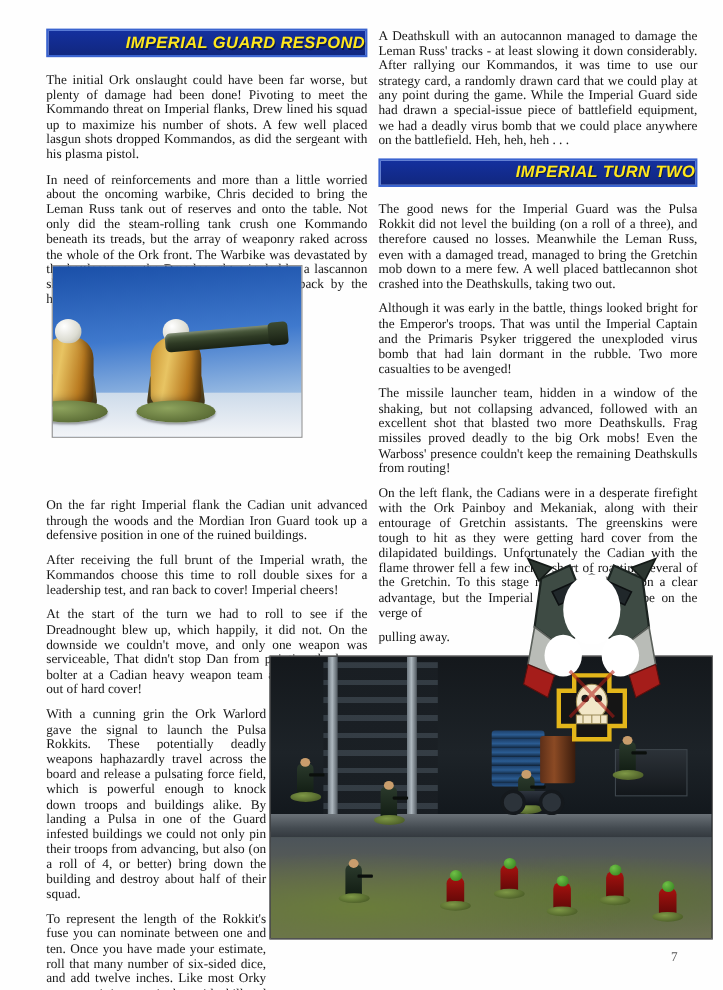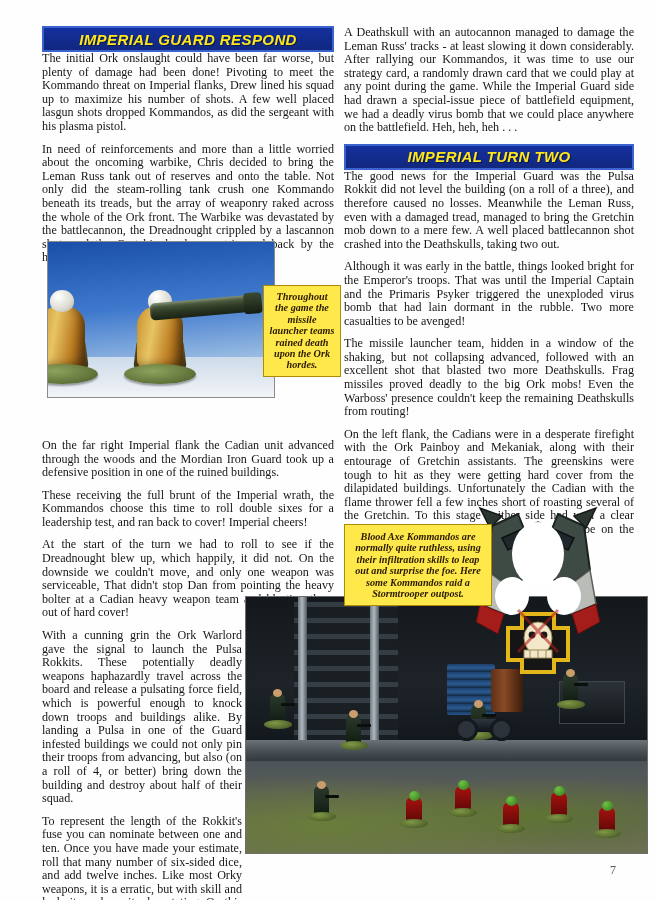--- a/index.html
+++ b/index.html
@@ -30,26 +30,26 @@
     position: absolute;
     top: 26px;
   }
   .col-left  { left: 42px;  width: 292px; }
   .col-right { left: 344px; width: 290px; }
 
   
   .sec-header {
     position: relative;
     height: 26px;
-    margin: 0 0 0 0;
+    margin: 0 0 14px 0;
     border: 2px solid #1c3fb0;
     background: #17319b;
     display: flex;
     align-items: center;
-    justify-content: center;
+    justify-content: flex-end;
     box-sizing: border-box;
   }
   .sec-header.blue {
     border-color: #3a63cf;
     background: linear-gradient(180deg,#14309e 0%, #11277f 100%);
   }
   .sec-header.green {
     border-color: #35c23e;
     background: linear-gradient(180deg,#15a52a 0%, #0e8a22 100%);
   }
@@ -301,21 +301,21 @@
     <div class="sec-header blue">
       <span>IMPERIAL GUARD RESPOND</span>
     </div>
 
     <p class="body">The initial Ork onslaught could have been far worse, but plenty of damage had been done! Pivoting to meet the Kommando threat on Imperial flanks, Drew lined his squad up to maximize his number of shots. A few well placed lasgun shots dropped Kommandos, as did the sergeant with his plasma pistol.</p>
     <p class="body">In need of reinforcements and more than a little worried about the oncoming warbike, Chris decided to bring the Leman Russ tank out of reserves and onto the table. Not only did the steam-rolling tank crush one Kommando beneath its treads, but the array of weaponry raked across the whole of the Ork front. The Warbike was devastated by the battlecannon, the Dreadnought crippled by a lascannon shot, and the Gretchin horde was trimmed back by the heavy bolters. Whew!</p>
 
     <div style="height:165px"></div>
 
     <p class="body">On the far right Imperial flank the Cadian unit advanced through the woods and the Mordian Iron Guard took up a defensive position in one of the ruined buildings.</p>
-    <p class="body">These receiving the full brunt of the Imperial wrath, the Kommandos choose this time to roll double sixes for a leadership test, and ran back to cover! Imperial cheers!</p>
+    <p class="body">After receiving the full brunt of the Imperial wrath, the Kommandos choose this time to roll double sixes for a leadership test, and ran back to cover! Imperial cheers!</p>
 
 
     <p class="body">At the start of the turn we had to roll to see if the Dreadnought blew up, which happily, it did not. On the downside we couldn't move, and only one weapon was serviceable, That didn't stop Dan from pointing the heavy bolter at a Cadian heavy weapon team and blasting them out of hard cover!</p>
     <p class="body narrow">With a cunning grin the Ork Warlord gave the signal to launch the Pulsa Rokkits. These potentially deadly weapons haphazardly travel across the board and release a pulsating force field, which is powerful enough to knock down troops and buildings alike. By landing a Pulsa in one of the Guard infested buildings we could not only pin their troops from advancing, but also (on a roll of 4, or better) bring down the building and destroy about half of their squad.</p>
     <p class="body narrow">To represent the length of the Rokkit's fuse you can nominate between one and ten. Once you have made your estimate, roll that many number of six-sided dice, and add twelve inches. Like most Orky weapons, it is a erratic, but with skill and luck, it can be quite devastating. On this day the skill was with Dan and Jeremy, and hopefully the luck. Our Pulsa landed</p>
   </div>
 
   <div class="col col-right">
     <p class="body">A Deathskull with an autocannon managed to damage the Leman Russ' tracks - at least slowing it down considerably. After rallying our Kommandos, it was time to use our strategy card, a randomly drawn card that we could play at any point during the game. While the Imperial Guard side had drawn a special-issue piece of battlefield equipment, we had a deadly virus bomb that we could place anywhere on the battlefield. Heh, heh, heh . . .</p>
 
@@ -342,21 +342,20 @@
     <div class="mini" id="mini-b">
       <div class="legL"></div>
       <div class="legR"></div>
       <div class="torso"></div>
       <div class="head"></div>
       <div class="launcher"></div>
       <div class="base"></div>
     </div>
   </div>
 
-  <div class="caption" id="caption-missile">Throughout the game the missile launcher teams rained death upon the Ork hordes.</div>
 
   <div id="photo-battle">
     <div class="bg-wall"></div>
     <div class="stair"></div>
     <div class="rail1"></div>
     <div class="rail2"></div>
     <div class="barrels"></div>
     <div class="drum"></div>
     <div class="crate"></div>
     <div class="ledge"></div>
@@ -431,17 +430,16 @@
       <path d="M82 122 L114 122 L114 136 L128 136 L128 168 L114 168 L114 180 L82 180 L82 168 L68 168 L68 136 L82 136 Z" fill="#151515" stroke="#e3b61a" stroke-width="4"></path>
       <ellipse cx="98" cy="146" rx="14" ry="16" fill="#f2e7c8" stroke="#9a8a56" stroke-width="1"></ellipse>
       <circle cx="92" cy="143" r="3.4" fill="#1a1a1a"></circle>
       <circle cx="104" cy="143" r="3.4" fill="#1a1a1a"></circle>
       <path d="M84 158 h28 v8 h-28 z" fill="#f2e7c8" stroke="#9a8a56" stroke-width="1"></path>
       <path d="M90 158 v8 M98 158 v8 M106 158 v8" stroke="#9a8a56" stroke-width="1"></path>
       <path d="M78 118 L118 160 M118 118 L78 160" stroke="#b11b16" stroke-width="3" opacity="0.55"></path>
     </g>
   </svg>
 
-  <div class="caption" id="caption-kommandos">Blood Axe Kommandos are normally quite ruthless, using their infiltration skills to leap out and surprise the foe. Here some Kommandos raid a Stormtrooper outpost.</div>
 
   <div id="page-number">7</div>
 
 </div>
 
 </body></html>

